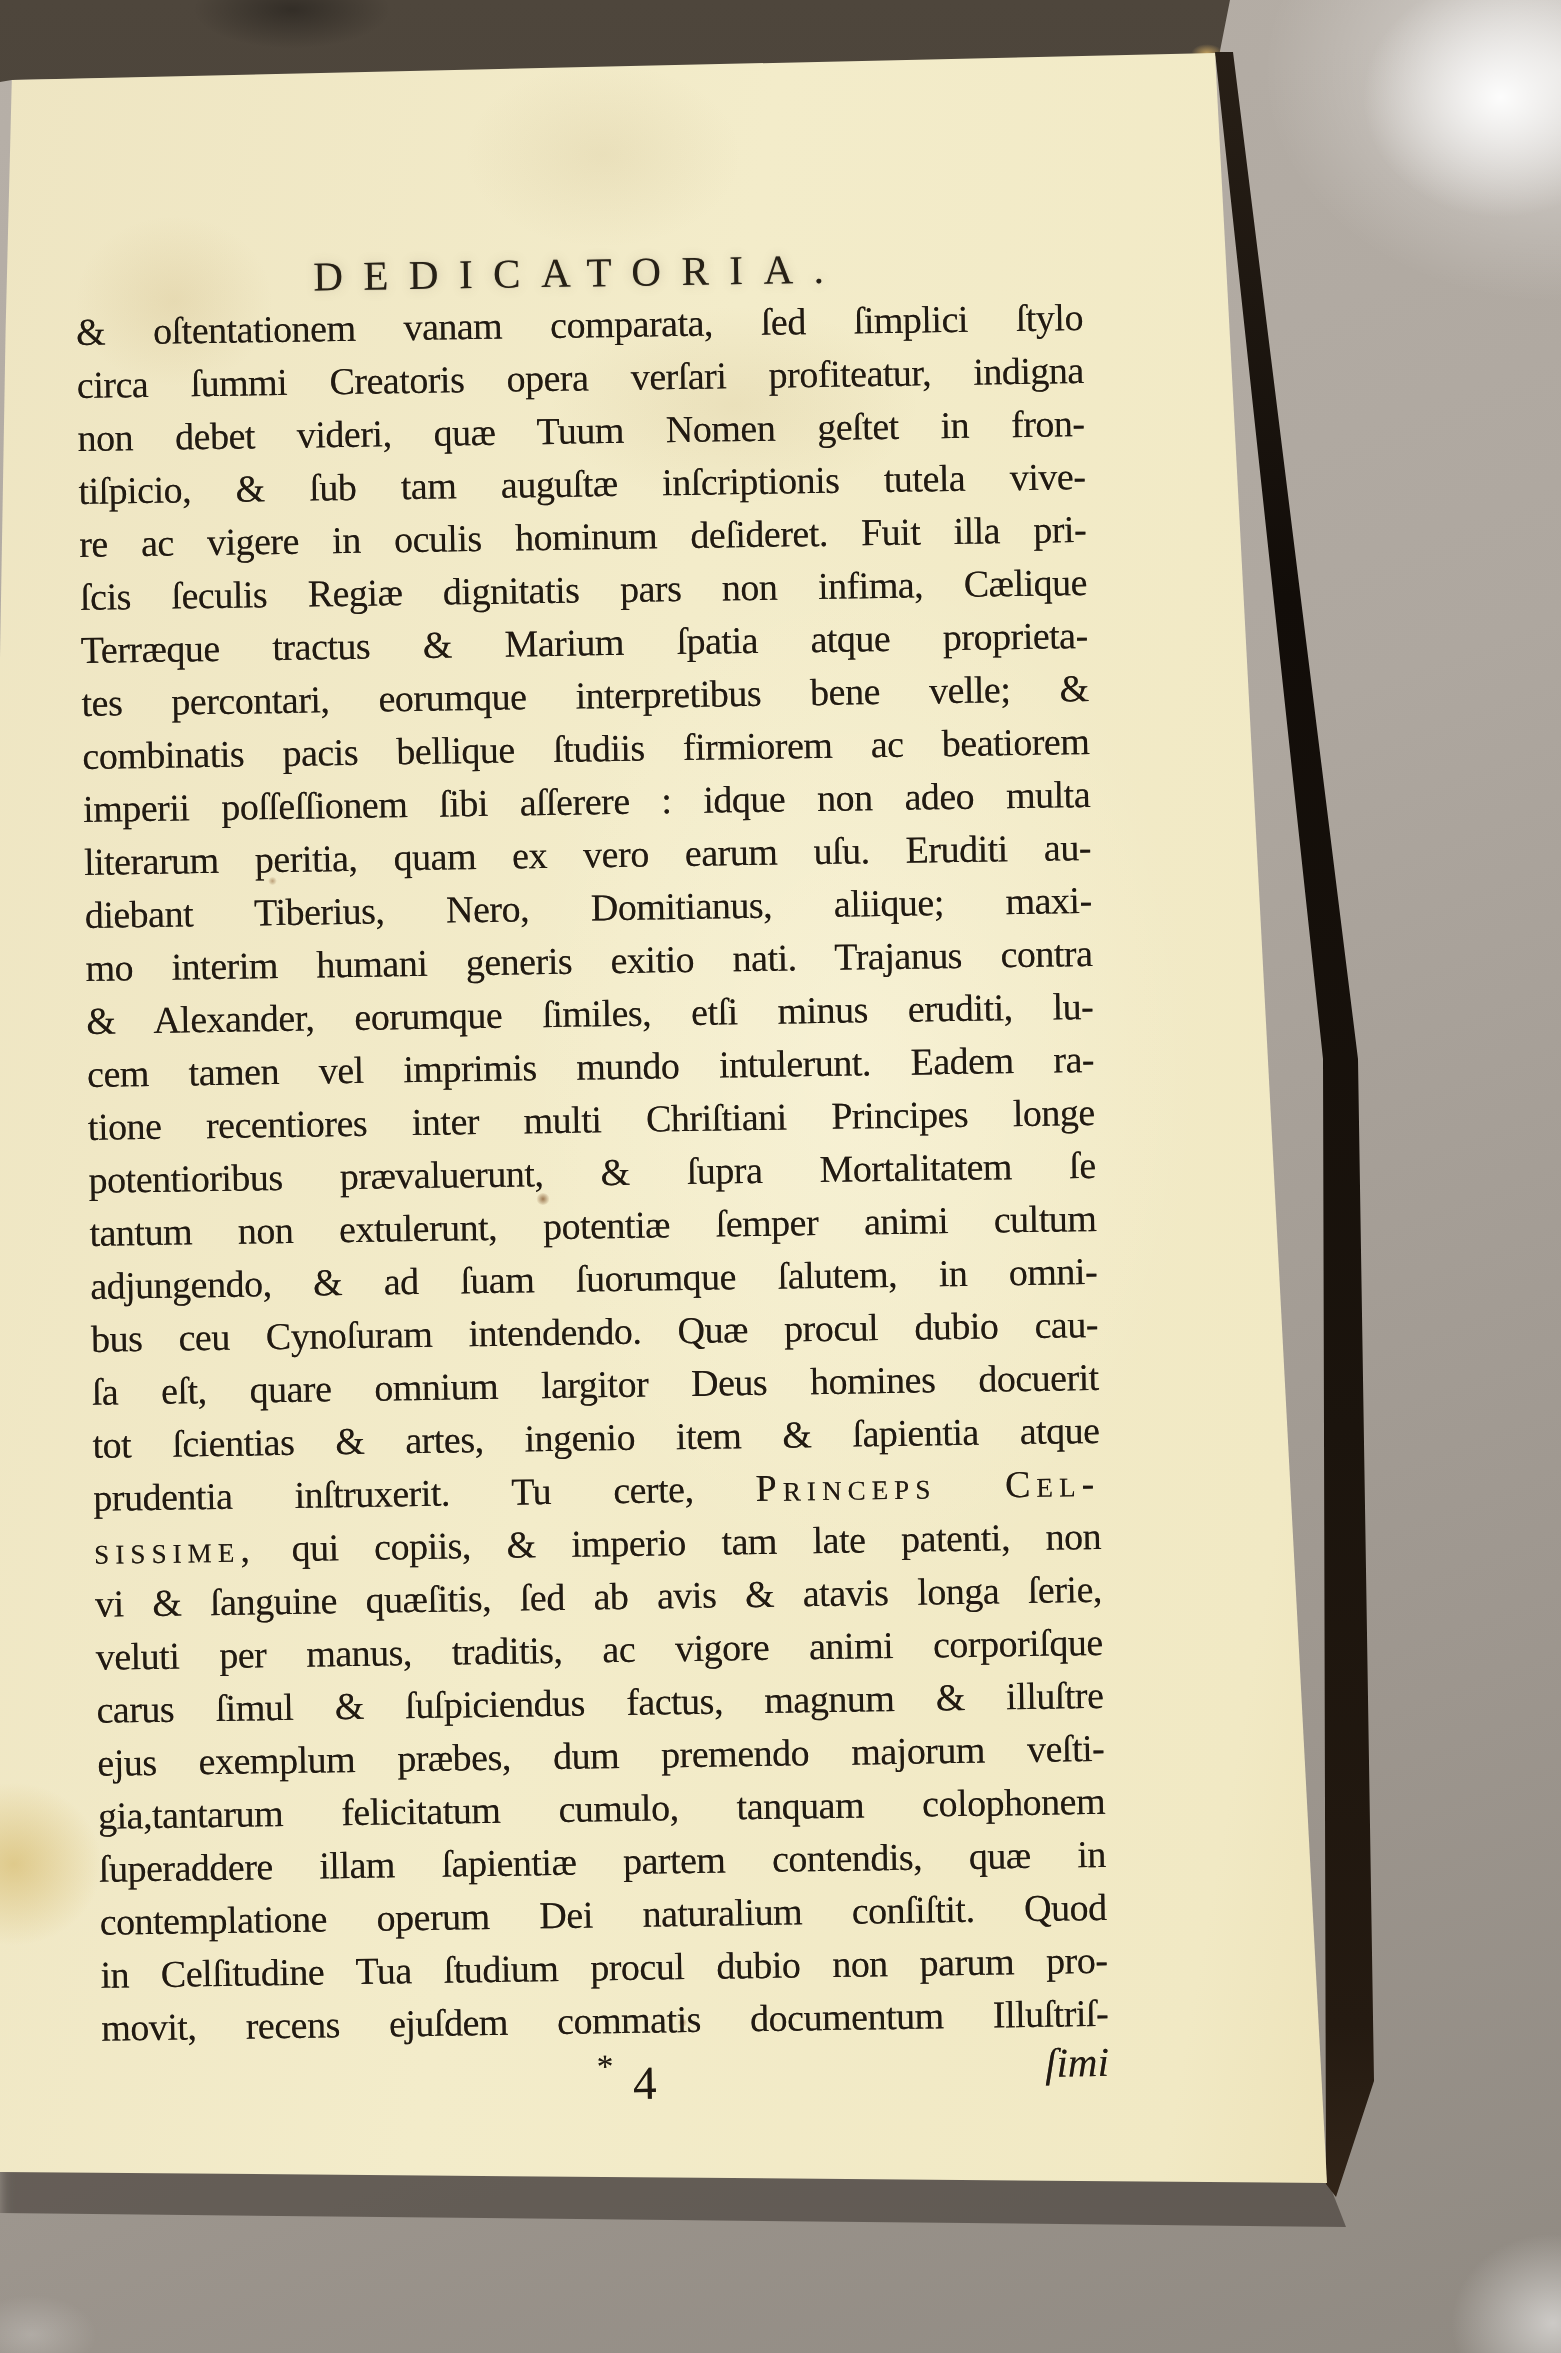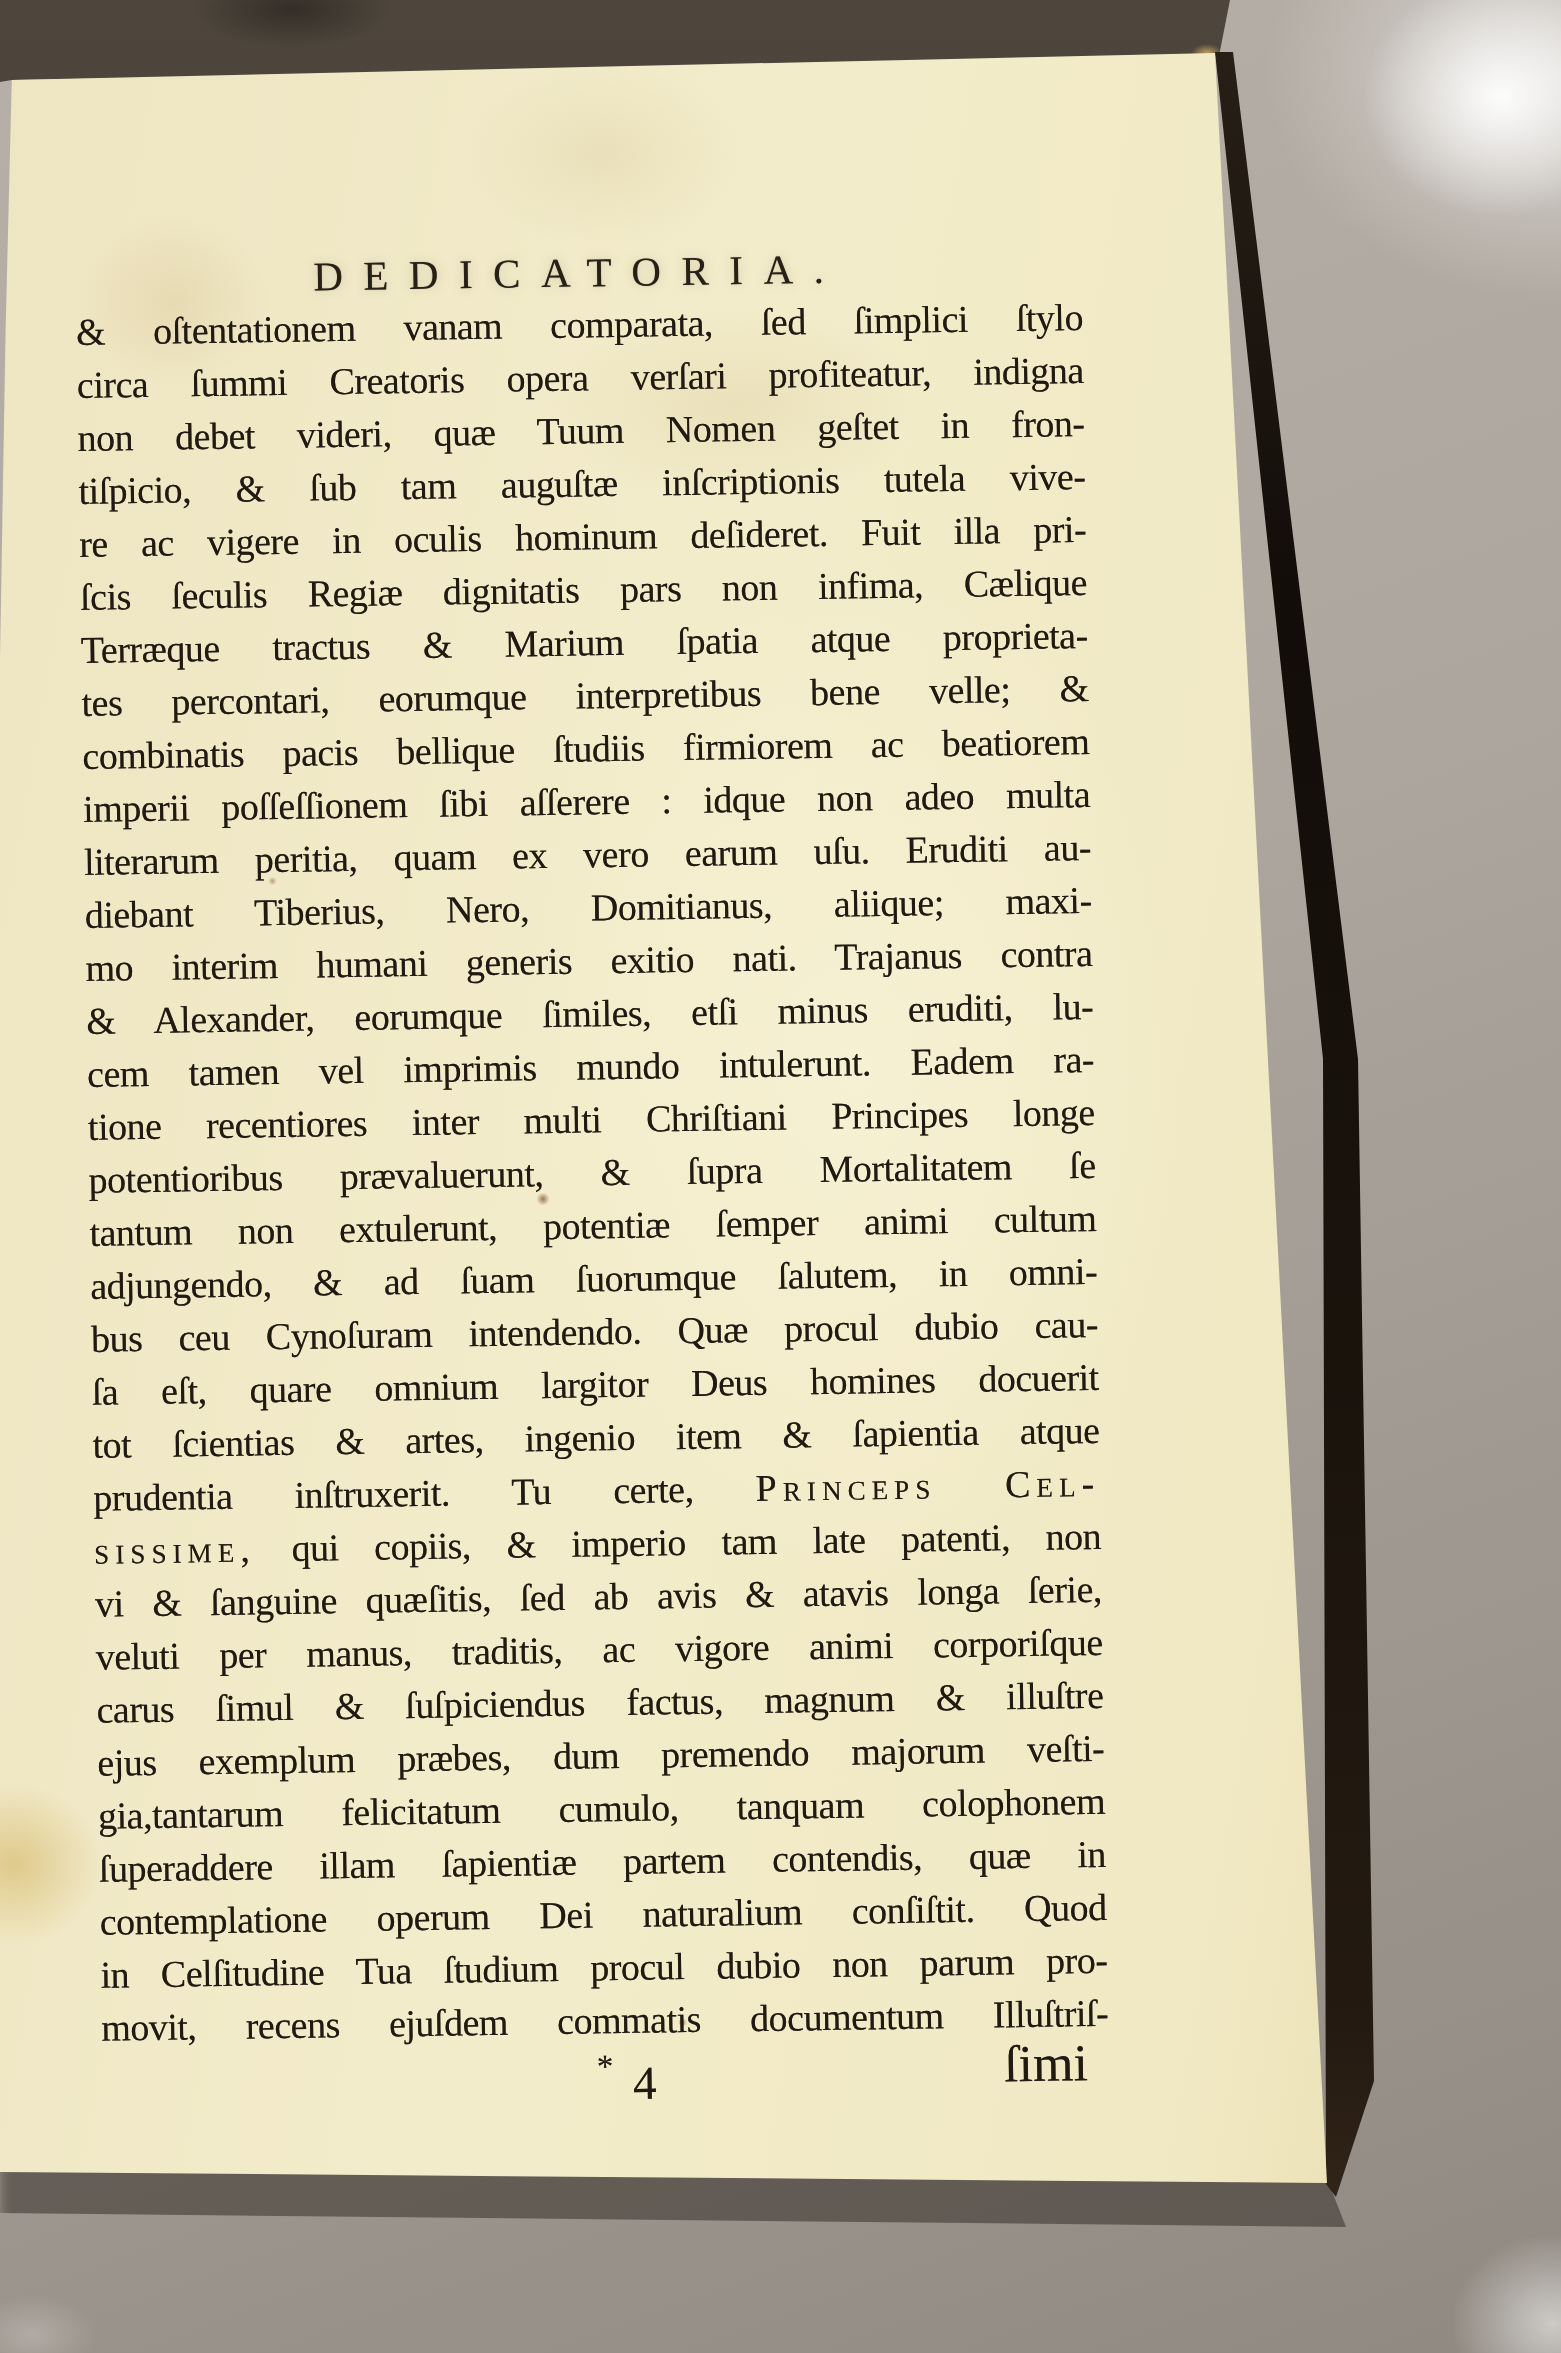--- a/index.html
+++ b/index.html
@@ -107,23 +107,24 @@
     position: absolute; left: 495px; top: 2.8px;
     font-size: 33px; line-height: 33px;
     text-shadow: 0 0 0.5px rgba(28,22,12,0.65);
   }
   .sig-num {
     position: absolute; left: 531px; top: 13px;
     font-size: 47px; line-height: 47px;
     text-shadow: 0 0 0.5px rgba(28,22,12,0.65);
   }
   .catchword {
-    position: absolute; right: 21px; top: 0px;
-    font-size: 52px; line-height: 45px;
+    position: absolute; right: 0; top: 0px;
+    font-size: 41px; line-height: 45px;
     text-shadow: 0 0 0.5px rgba(28,22,12,0.65);
+    font-style: italic;
   }
 </style>
 </head>
 <body>
 
 <div class="photo">
 
   <div class="reflect-top"></div>
   <div class="reflect-bottom"></div>
   <div class="reflect-bl"></div>

